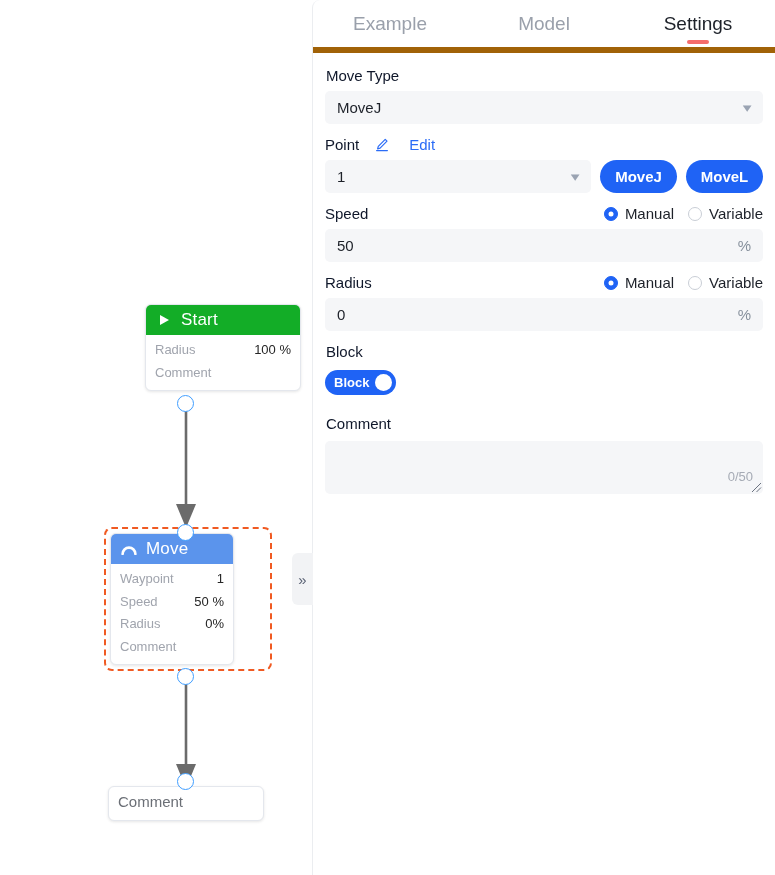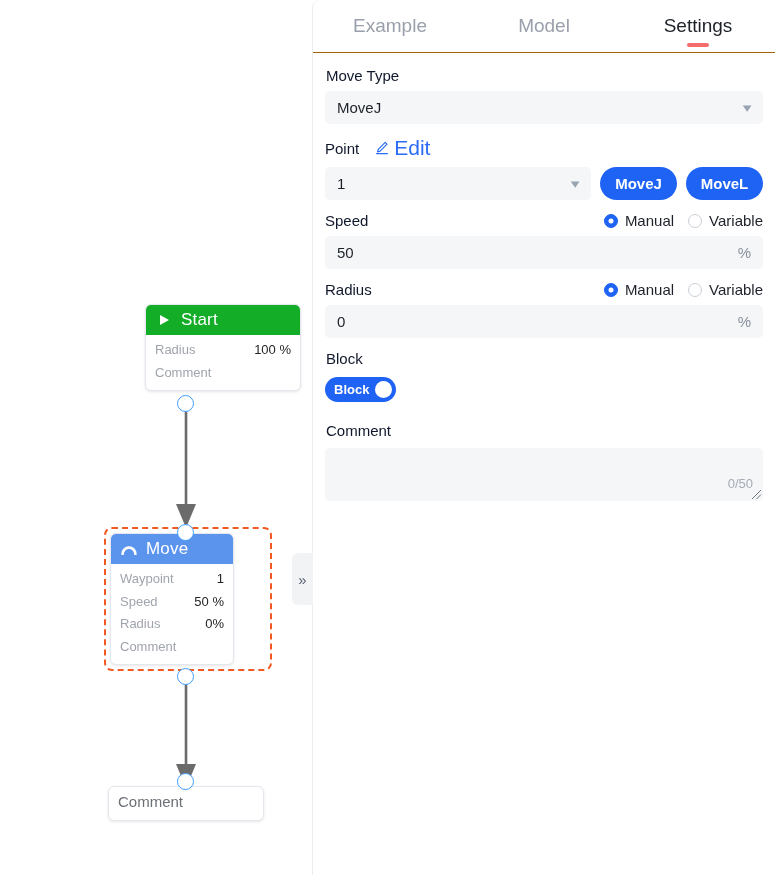--- a/index.html
+++ b/index.html
@@ -114,21 +114,21 @@
     width: 463px; height: 875px;
     background: #ffffff;
     border-left: 1px solid #ebedf0;
     border-top-left-radius: 8px;
     display: flex; flex-direction: column;
   }
   .tabbar {
     height: 53px;
     display: flex;
     align-items: center;
-    border-bottom: 1px solid #a16207;
+    border-bottom: 6px solid #a16207;
     flex: 0 0 auto;
   }
   .tab {
     flex: 1 1 0;
     text-align: center;
     font-size: 19px;
     color: #9aa0ab;
     position: relative;
     height: 53px;
     display: flex; align-items: center; justify-content: center;
@@ -151,22 +151,22 @@
     color: #0f172a;
     margin: 0 0 7px 1px;
   }
   .row-between {
     display: flex; align-items: center; justify-content: space-between;
     margin-bottom: 7px;
   }
   .label-inline { display: flex; align-items: center; gap: 16px; }
 
   .edit-link {
-    display: inline-flex; align-items: center; gap: 5px;
-    color: #2b6cf6; font-size: 21px; cursor: pointer;
+    display: inline-flex; align-items: center; gap: 20px;
+    color: #2b6cf6; font-size: 15px; cursor: pointer;
   }
 
   .input-box {
     background: #f5f6f8;
     border: none;
     border-radius: 5px;
     height: 33px;
     display: flex; align-items: center;
     padding: 0 12px;
     font-size: 15px;

